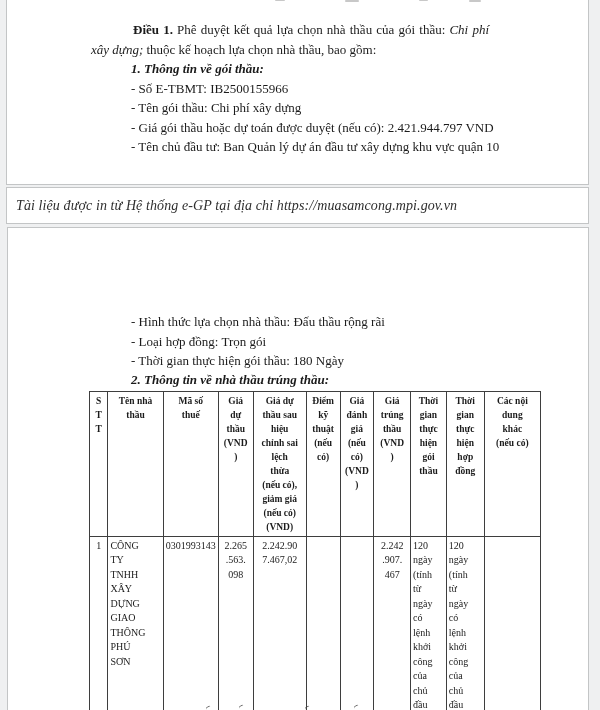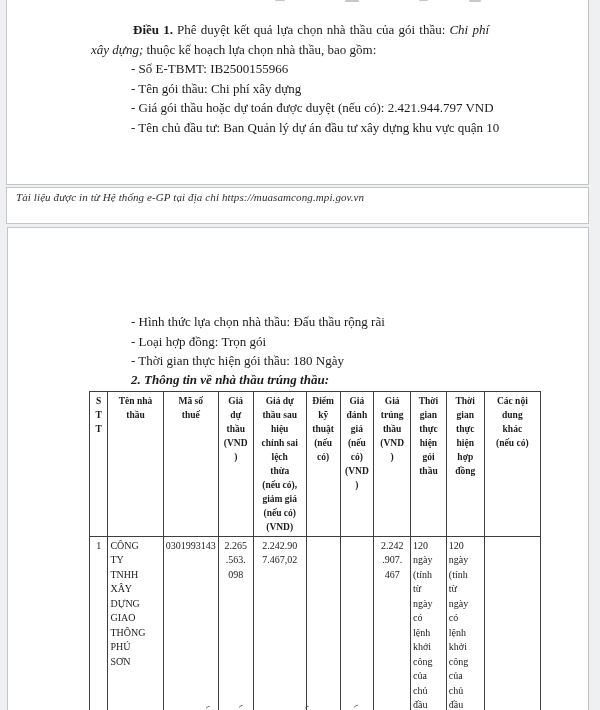--- a/index.html
+++ b/index.html
@@ -40,21 +40,21 @@
   .sec-heading{
     margin:0 0 0 124px;font-weight:bold;font-style:italic;
     font-size:13px;line-height:19.5px;white-space:nowrap;
   }
   .bullet{
     margin:0 0 0 124px;font-size:13px;line-height:19.5px;white-space:nowrap;
   }
 
   
   .footer-note{
-    margin:4px 0 0 9px;font-style:italic;font-size:11px;line-height:11px;
+    margin:12px 0 0 9px;font-style:italic;font-size:14px;line-height:11px;
     color:#2e2e2e;letter-spacing:.1px;
   }
 
   
   .p2-inner{padding-top:84px;}
   .p2-inner .bullet{margin-left:123px;}
   .p2-inner .sec-heading{margin-left:123px;line-height:17px;}
 
   table.bid{
     margin:3px 0 0 81px;border-collapse:collapse;table-layout:fixed;
@@ -82,20 +82,21 @@
 
   <span class="artifact" style="left:268px;top:10px;width:10px;height:2px;"></span>
   <span class="artifact" style="left:338px;top:11px;width:14px;height:2px;"></span>
   <span class="artifact" style="left:412px;top:10px;width:9px;height:2px;"></span>
   <span class="artifact" style="left:462px;top:11px;width:12px;height:2px;"></span>
 
   <div class="p1-inner">
 
     <p class="article"><span class="lbl">Điều 1.</span><span> Phê duyệt kết quả lựa chọn nhà thầu của gói thầu: </span><span class="ital">Chi phí xây dựng;</span><span> thuộc kế hoạch lựa chọn nhà thầu, bao gồm:</span></p>
 
+    <p class="sec-heading">1. Thông tin về gói thầu:</p>
 
     <p class="bullet">- Số E-TBMT: IB2500155966</p>
     <p class="bullet">- Tên gói thầu: Chi phí xây dựng</p>
     <p class="bullet">- Giá gói thầu hoặc dự toán được duyệt (nếu có): 2.421.944.797 VND</p>
     <p class="bullet">- Tên chủ đầu tư: Ban Quản lý dự án đầu tư xây dựng khu vực quận 10</p>
   </div>
 </div>
 
 <div class="page" id="footerbox">
   <p class="footer-note">Tài liệu được in từ Hệ thống e-GP tại địa chỉ https://muasamcong.mpi.gov.vn</p>

